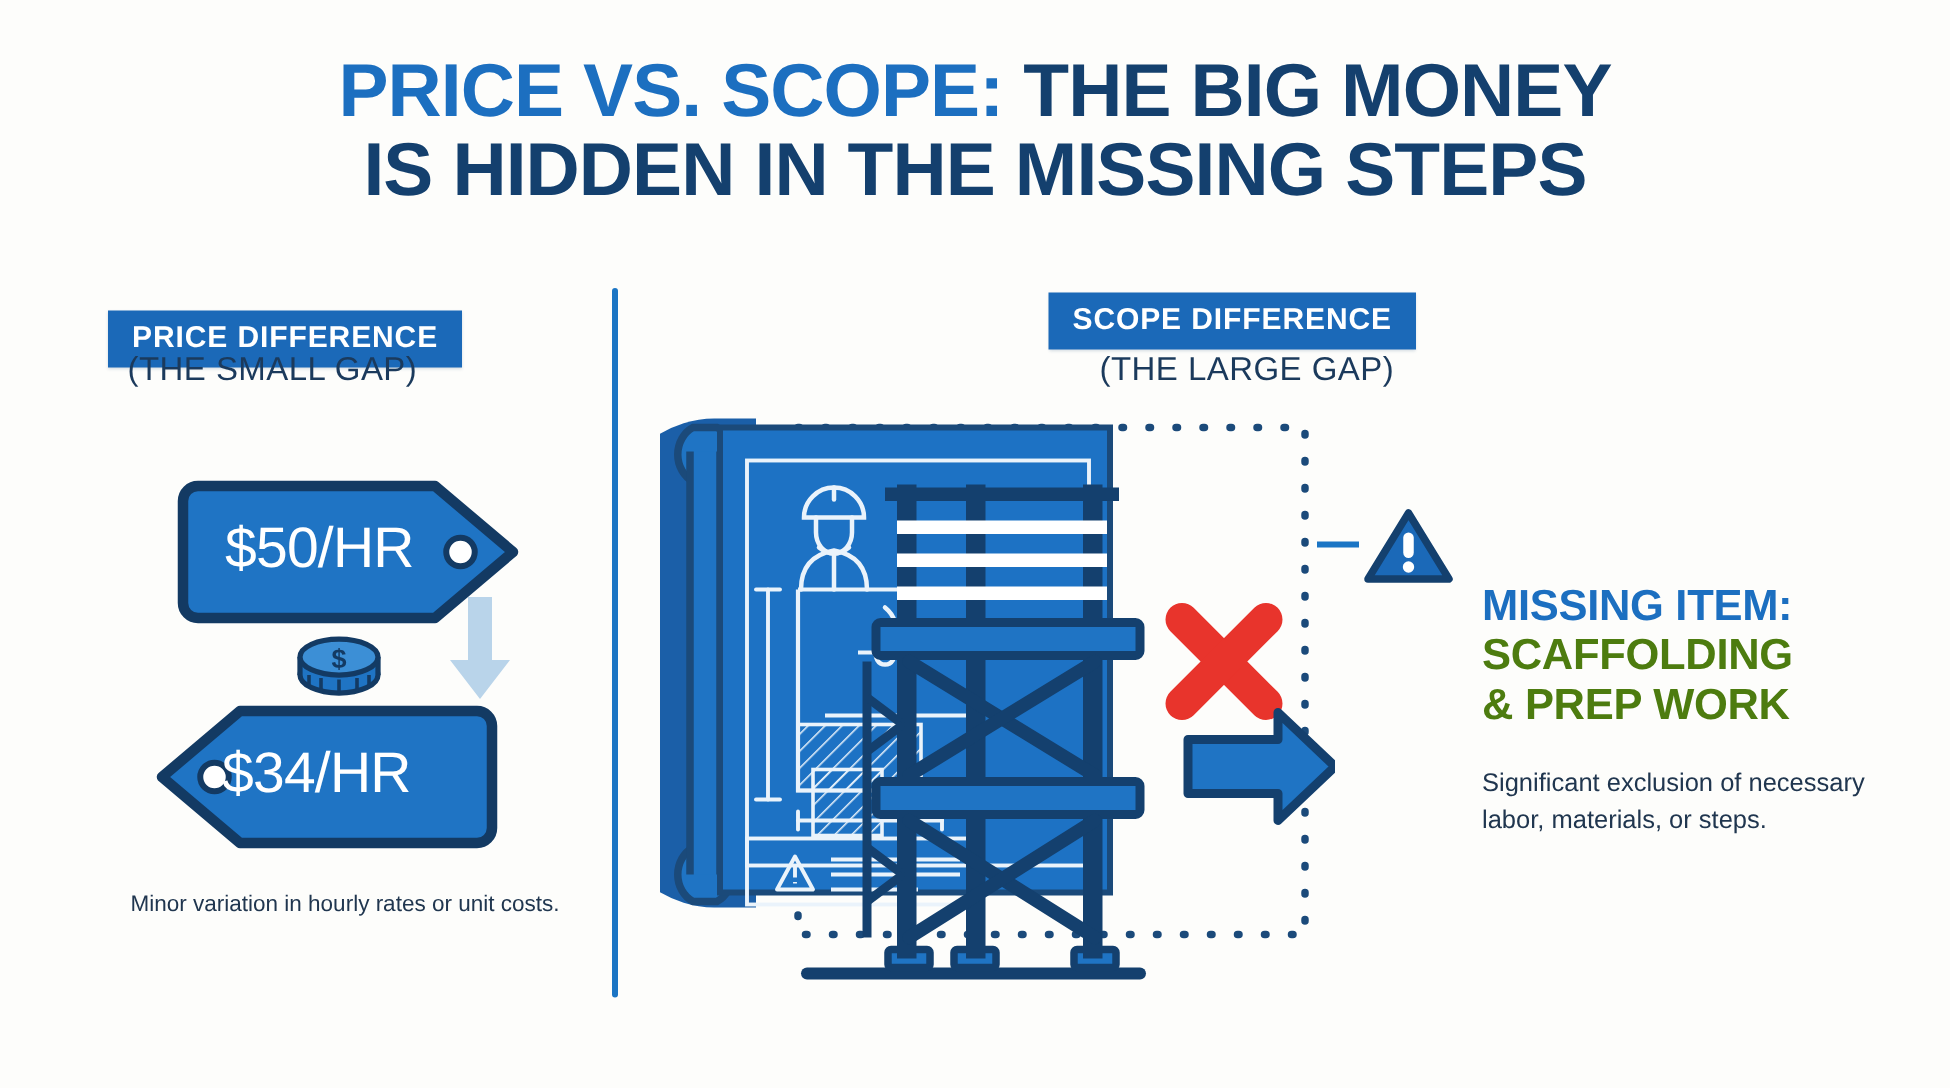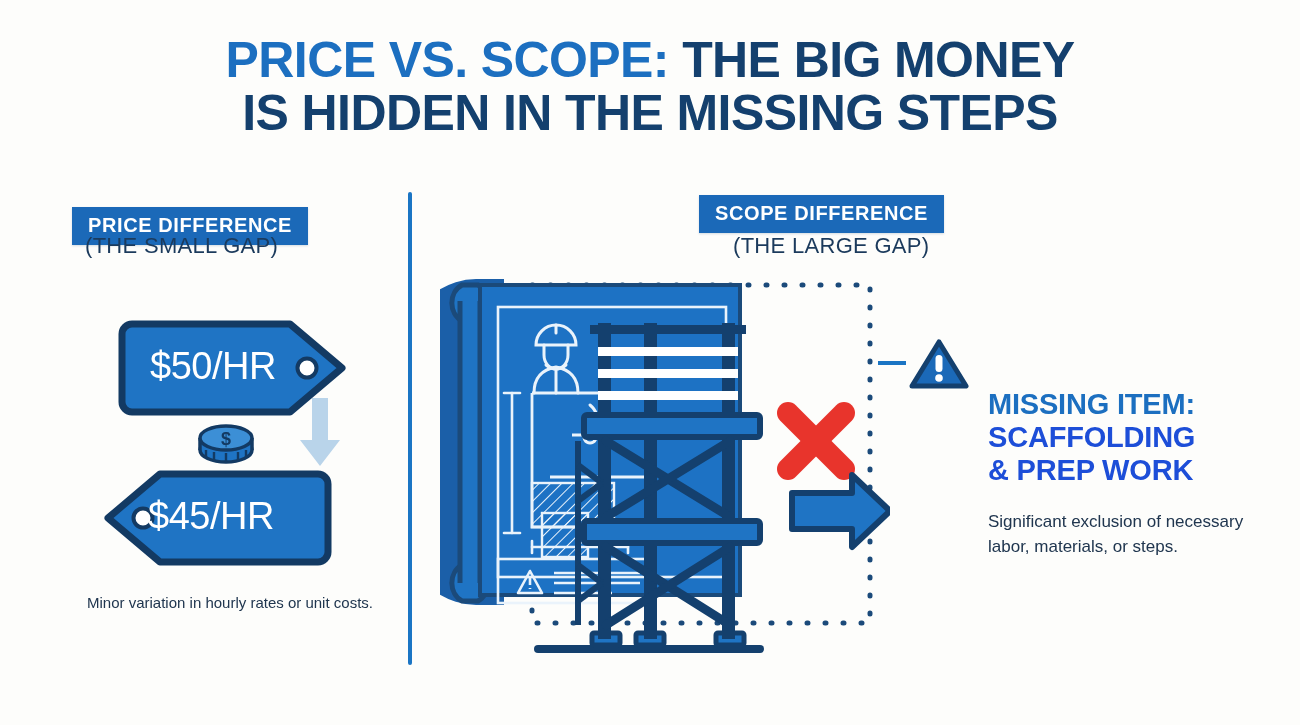--- a/index.html
+++ b/index.html
@@ -133,21 +133,21 @@
     left: 988px;
     top: 344px;
     width: 300px;
     line-height: 1.14;
     letter-spacing: -0.2px;
     margin-top: 44px;
   }
   .mh-line {
     font-size: 29px;
     font-weight: 700;
-    color: #1d4ed8;
+    color: #4d7c0f;
     white-space: nowrap;
   }
   .mh-accent { color: #1c6fc0; }
 
   #right-caption {
     position: absolute;
     left: 988px;
     top: 510px;
     width: 280px;
     color: #20364f;
@@ -202,21 +202,21 @@
       <path d="M14 0 H30 V42 H42 L22 68 L2 42 H14 Z" fill="#b9d4ea"></path>
     </svg>
   </div>
 
   <div class="tag-wrap" id="tag-45">
     <svg width="232" height="100" viewBox="0 0 232 100">
       <path d="M218 6 H 60 L 8 50 L 60 94 H 218 A 10 10 0 0 0 228 84 V 16 A 10 10 0 0 0 218 6 Z" fill="#1f74c4" stroke="#133a63" stroke-width="7" stroke-linejoin="round"></path>
       <circle cx="43" cy="50" r="9.5" fill="#ffffff" stroke="#133a63" stroke-width="4"></circle>
     </svg>
   </div>
-  <div class="tag-label" id="tag-45-label">$45/HR</div>
+  <div class="tag-label" id="tag-45-label">$34/HR</div>
 
   <div id="left-caption">Minor variation in hourly rates or unit costs.</div>
 
   <div id="scene">
     <svg width="450" height="405" viewBox="0 0 450 405">
 
       <g>
         <rect x="92" y="20" width="338" height="338" fill="none" stroke="#1b4a7a" stroke-width="5" stroke-linecap="round" stroke-dasharray="1 17"></rect>
       </g>
 

